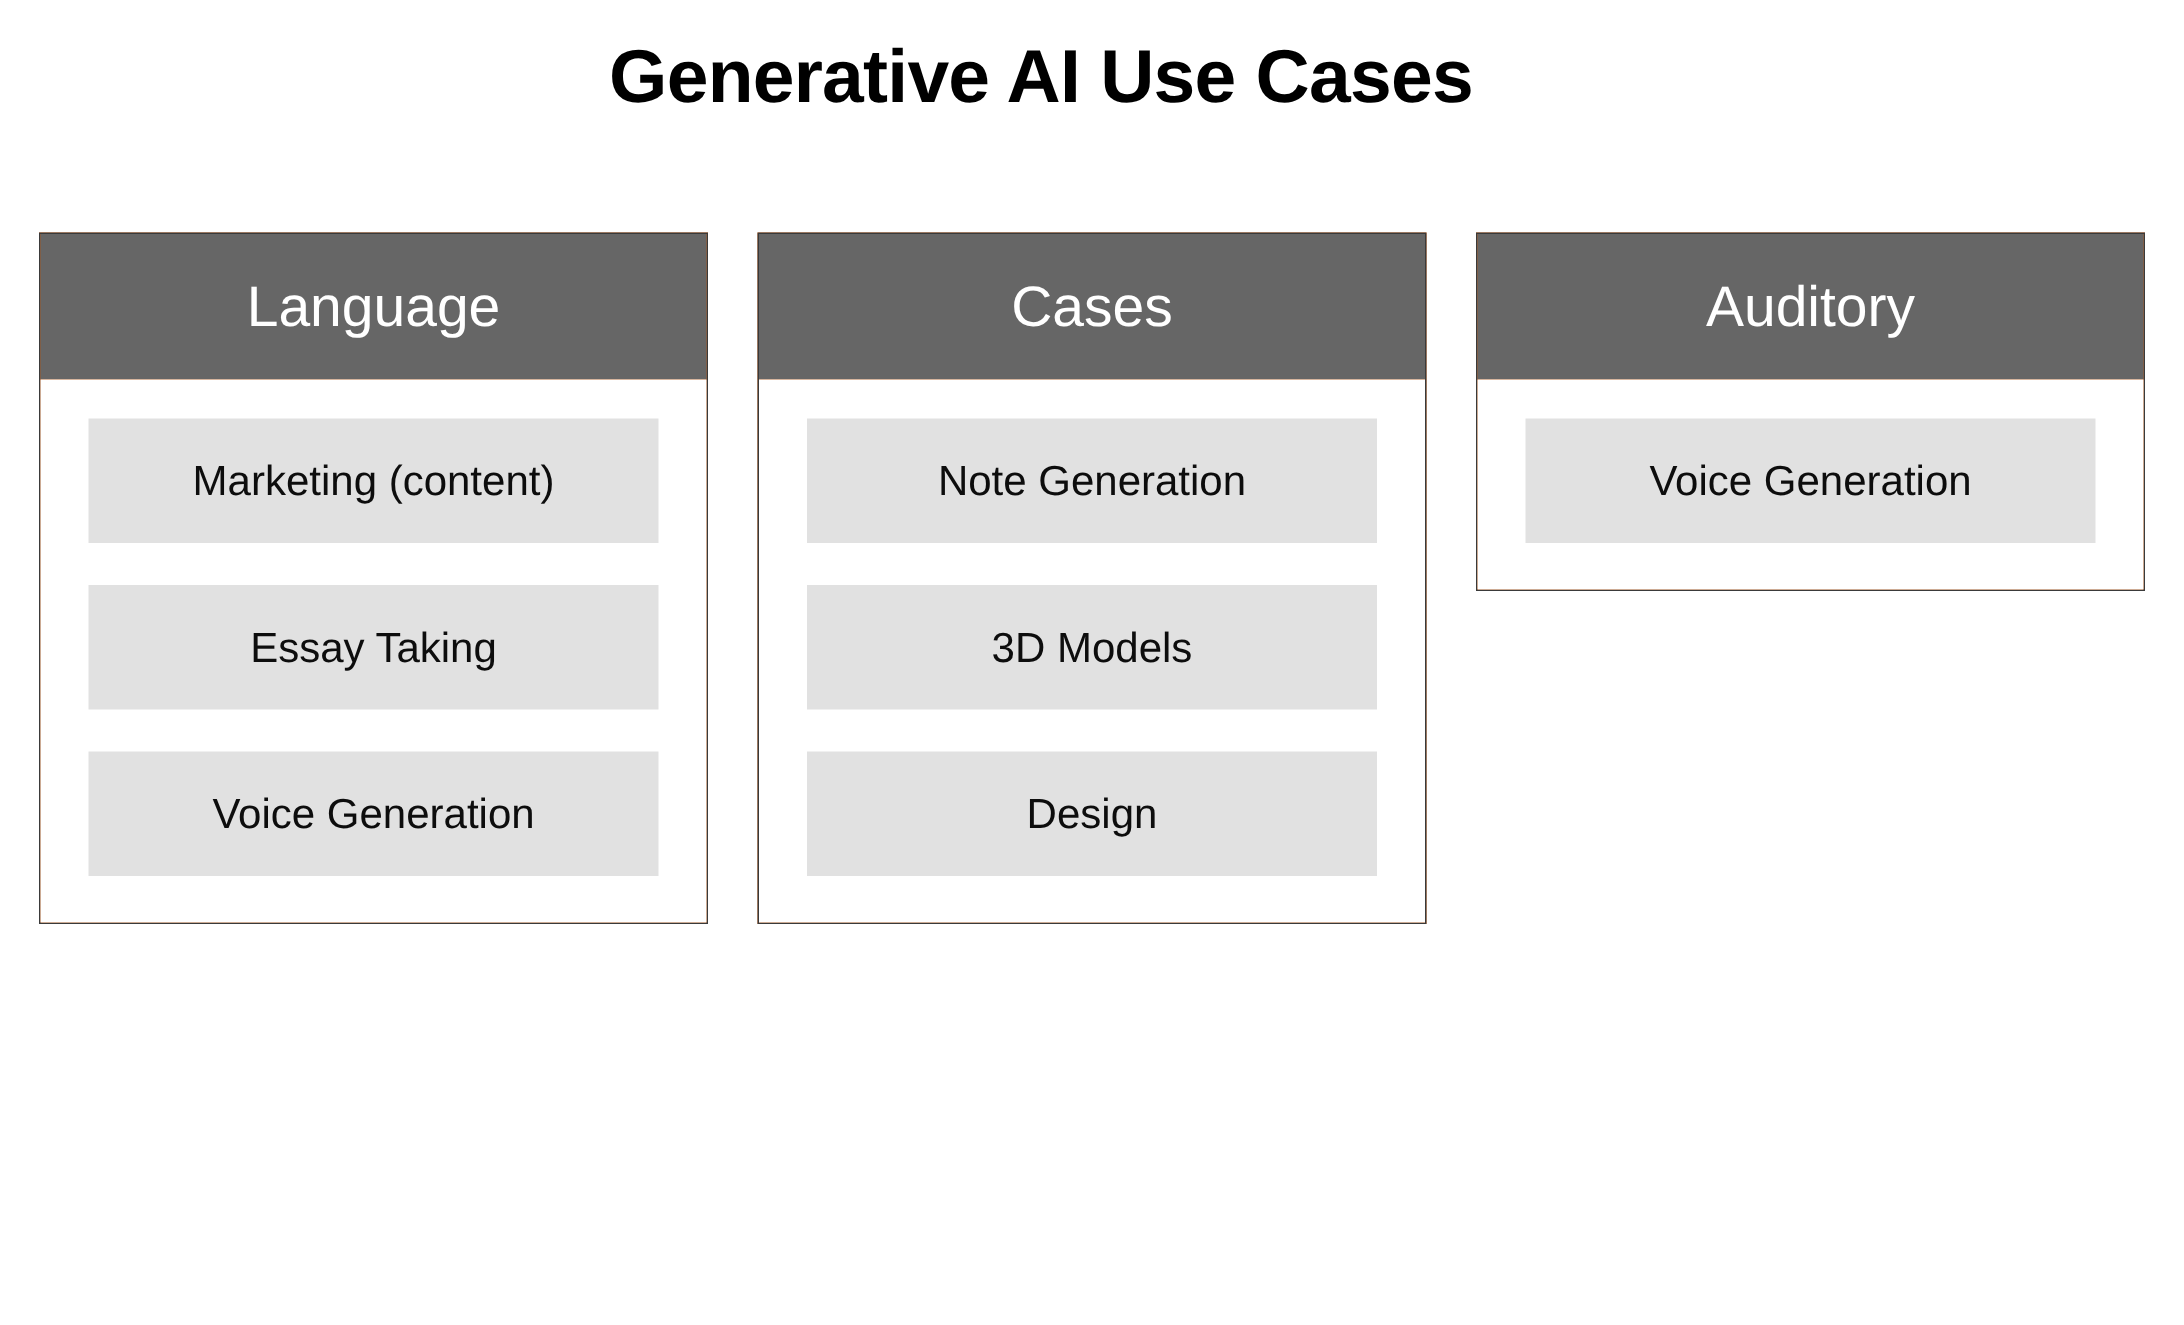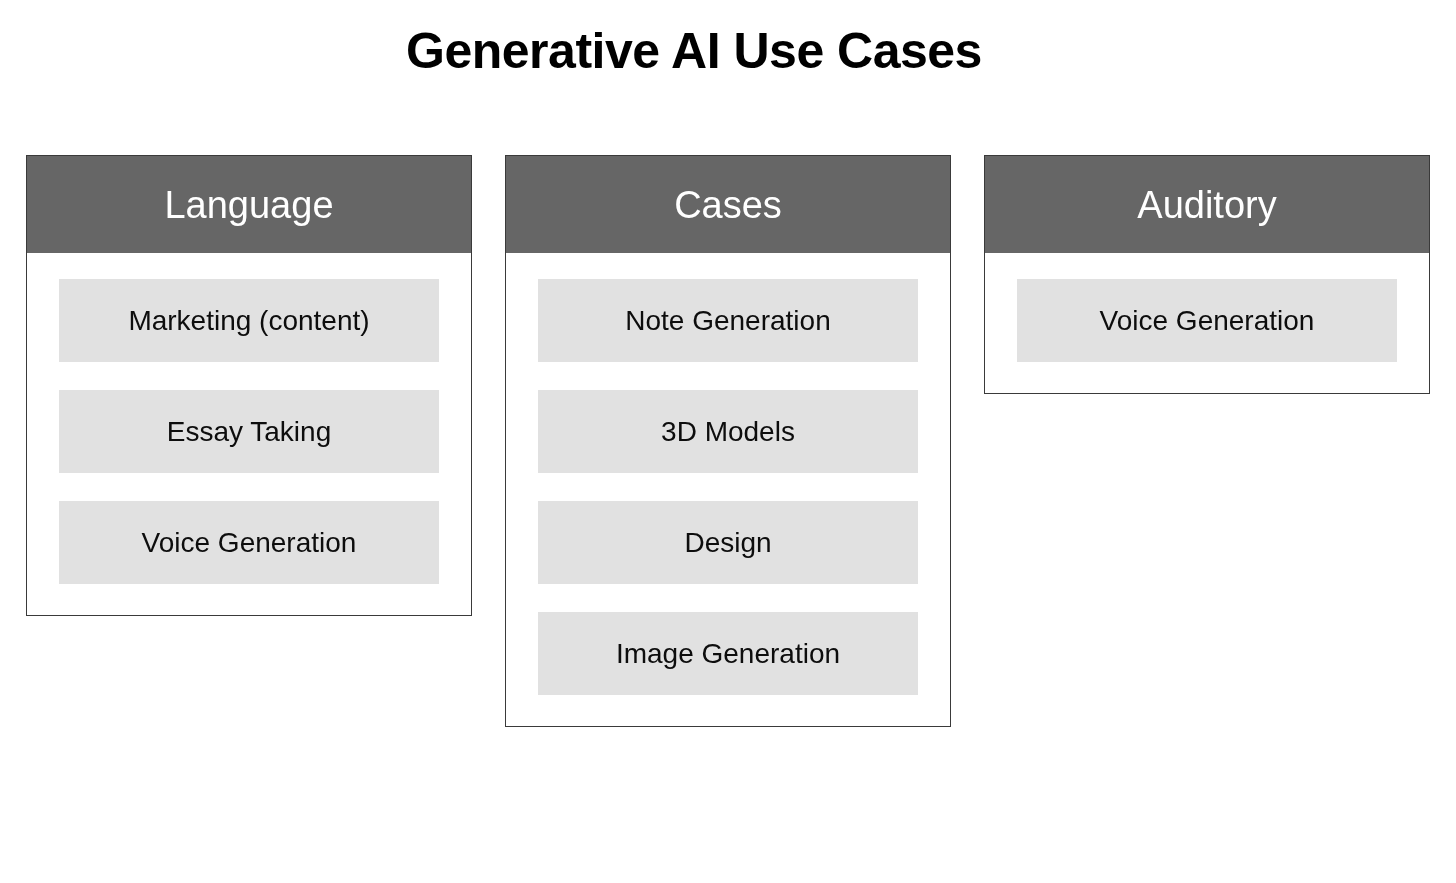--- a/index.html
+++ b/index.html
@@ -125,23 +125,20 @@
     <div class="column-body">
       <div class="item-box">
         <span class="item-label">Note Generation</span>
       </div>
       <div class="item-box">
         <span class="item-label">3D Models</span>
       </div>
       <div class="item-box">
         <span class="item-label">Design</span>
       </div>
-      <div class="item-box">
-        <span class="item-label">Image Generation</span>
-      </div>
     </div>
   </div>
 
   <div class="column">
     <div class="column-header">
       <span class="column-header-label">Auditory</span>
     </div>
     <div class="column-body">
       <div class="item-box">
         <span class="item-label">Voice Generation</span>

